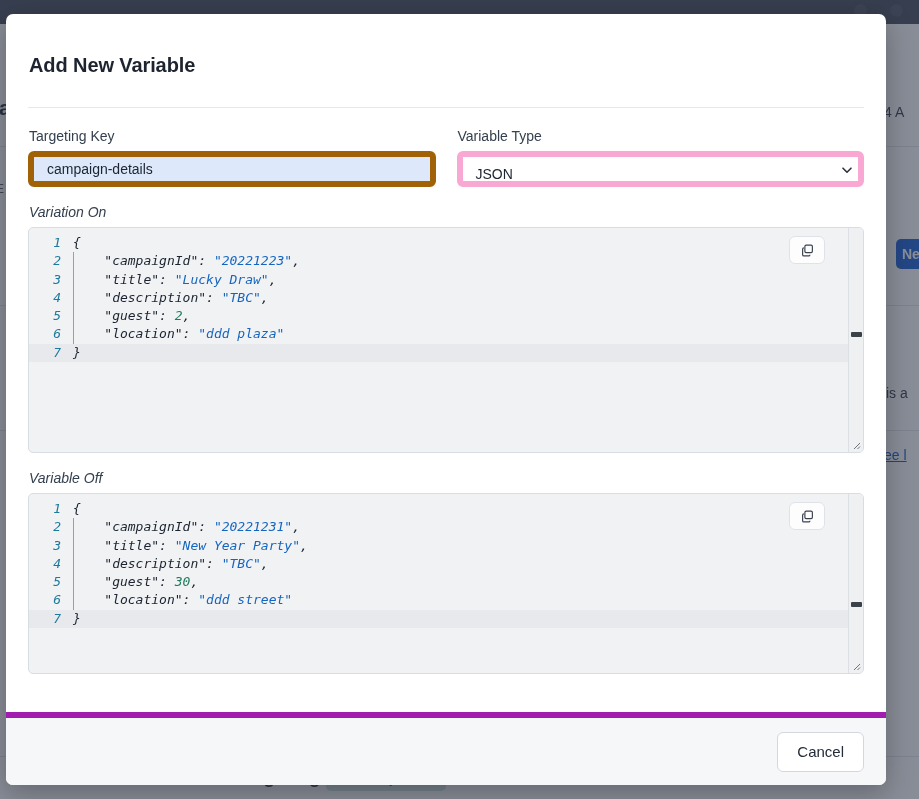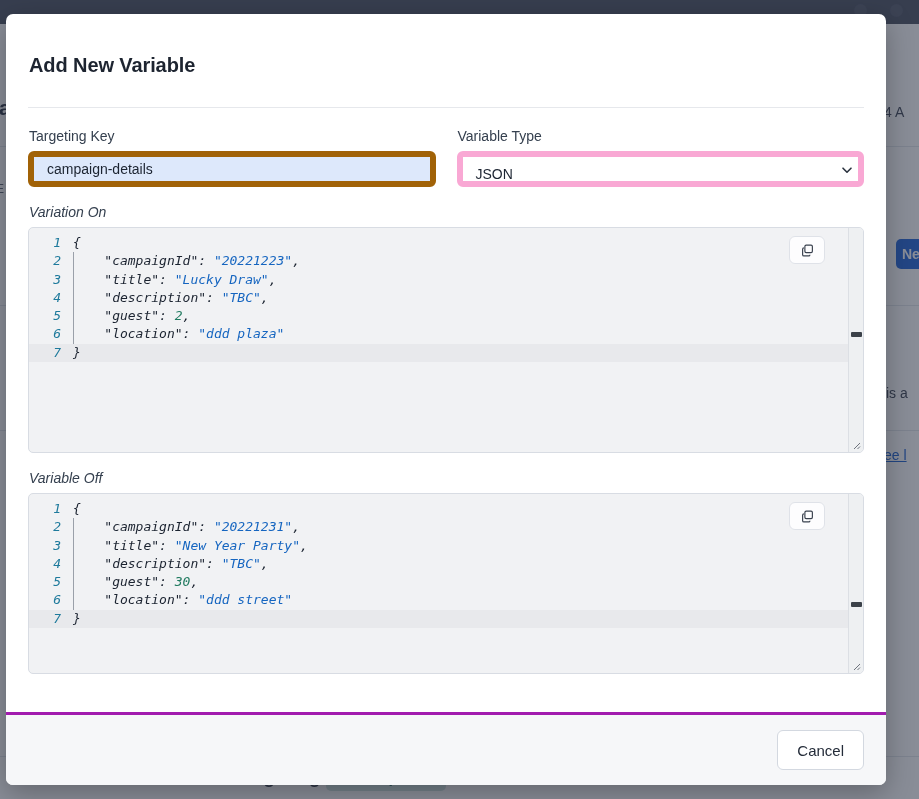--- a/index.html
+++ b/index.html
@@ -277,21 +277,21 @@
     pointer-events: auto;
     cursor: nwse-resize;
   }
   .resize-grip svg { display: block; }
 
   
   .modal-footer {
     flex: 0 0 auto;
     height: 73px;
     background: #f6f7f9;
-    border-top: 3px solid #a21caf;
+    border-top: 6px solid #a21caf;
     display: flex;
     align-items: center;
     justify-content: flex-end;
     gap: 12px;
     padding: 0 22px;
   }
 
   .btn {
     height: 40px;
     border-radius: 6px;

